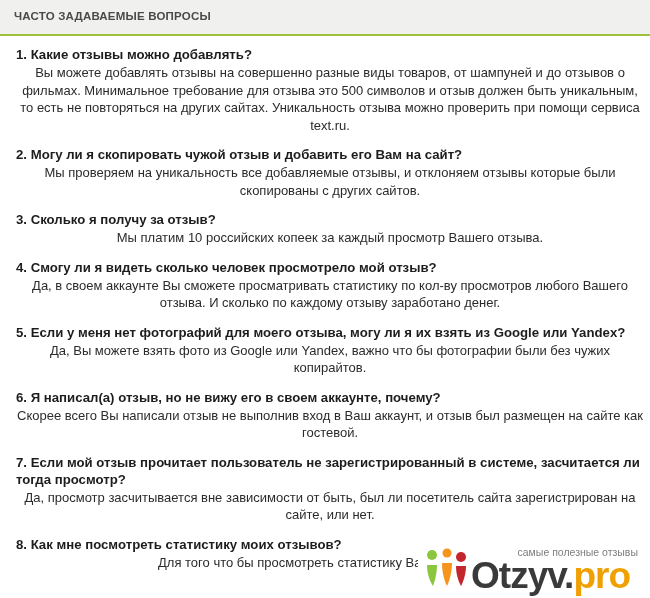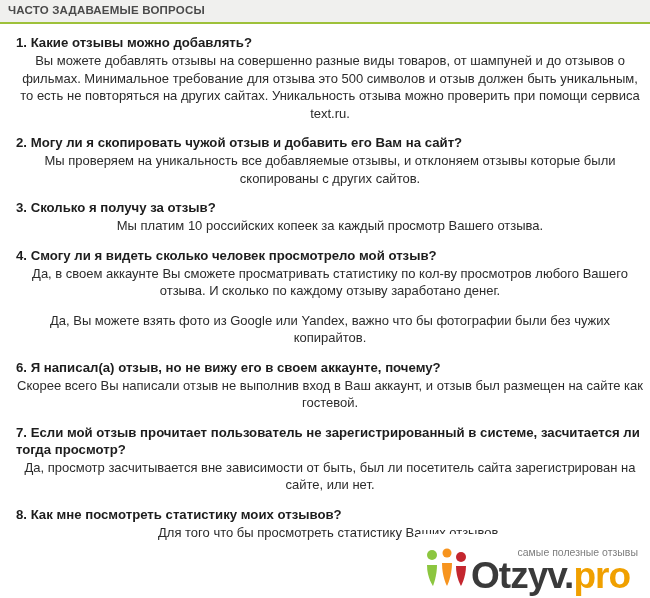--- a/index.html
+++ b/index.html
@@ -20,21 +20,21 @@
     height: 598px;
     background: #ffffff;
     overflow: hidden;
   }
   
   .header {
     position: relative;
     height: 22px;
     background: #f0f0ee;
     border-bottom: 2px solid #9ec13a;
-    padding: 0;
+    padding: 6px;
   }
   .header-inner {
     display: flex;
     align-items: center;
     height: 20px;
     padding-left: 8px;
   }
   .header-title {
     font-size: 11.5px;
     font-weight: bold;
@@ -148,20 +148,21 @@
       <p class="q">3. Сколько я получу за отзыв?</p>
       <p class="a">Мы платим 10 российских копеек за каждый просмотр Вашего отзыва.</p>
     </div>
 
     <div class="qa-block">
       <p class="q">4. Смогу ли я видеть сколько человек просмотрело мой отзыв?</p>
       <p class="a">Да, в своем аккаунте Вы сможете просматривать статистику по кол-ву просмотров любого Вашего отзыва. И сколько по каждому отзыву заработано денег.</p>
     </div>
 
     <div class="qa-block">
+      <p class="q">5. Если у меня нет фотографий для моего отзыва, могу ли я их взять из Google или Yandex?</p>
       <p class="a">Да, Вы можете взять фото из Google или Yandex, важно что бы фотографии были без чужих копирайтов.</p>
     </div>
 
     <div class="qa-block">
       <p class="q">6. Я написал(а) отзыв, но не вижу его в своем аккаунте, почему?</p>
       <p class="a">Скорее всего Вы написали отзыв не выполнив вход в Ваш аккаунт, и отзыв был размещен на сайте как гостевой.</p>
     </div>
 
     <div class="qa-block">
       <p class="q">7. Если мой отзыв прочитает пользователь не зарегистрированный в системе, засчитается ли тогда просмотр?</p>

